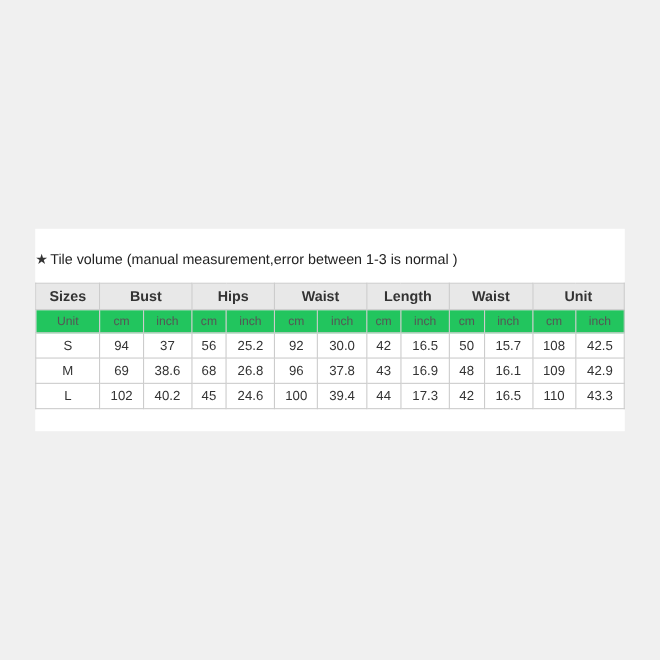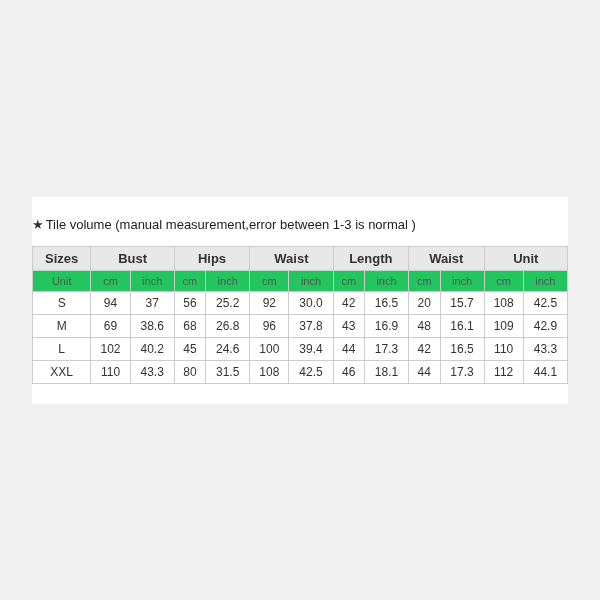--- a/index.html
+++ b/index.html
@@ -100,21 +100,21 @@
     <tr class="data-row">
           <td>S</td>
           <td>94</td>
           <td>37</td>
           <td>56</td>
           <td>25.2</td>
           <td>92</td>
           <td>30.0</td>
           <td>42</td>
           <td>16.5</td>
-          <td>20</td>
+          <td>50</td>
           <td>15.7</td>
           <td>108</td>
           <td>42.5</td>
         </tr>
         <tr class="data-row">
           <td>M</td>
           <td>69</td>
           <td>38.6</td>
           <td>68</td>
           <td>26.8</td>
@@ -135,30 +135,15 @@
           <td>24.6</td>
           <td>100</td>
           <td>39.4</td>
           <td>44</td>
           <td>17.3</td>
           <td>42</td>
           <td>16.5</td>
           <td>110</td>
           <td>43.3</td>
         </tr>
-        <tr class="data-row">
-          <td>XXL</td>
-          <td>110</td>
-          <td>43.3</td>
-          <td>80</td>
-          <td>31.5</td>
-          <td>108</td>
-          <td>42.5</td>
-          <td>46</td>
-          <td>18.1</td>
-          <td>44</td>
-          <td>17.3</td>
-          <td>112</td>
-          <td>44.1</td>
-        </tr>
       </tbody>
   </table>
 </div>
 
 </body></html>

